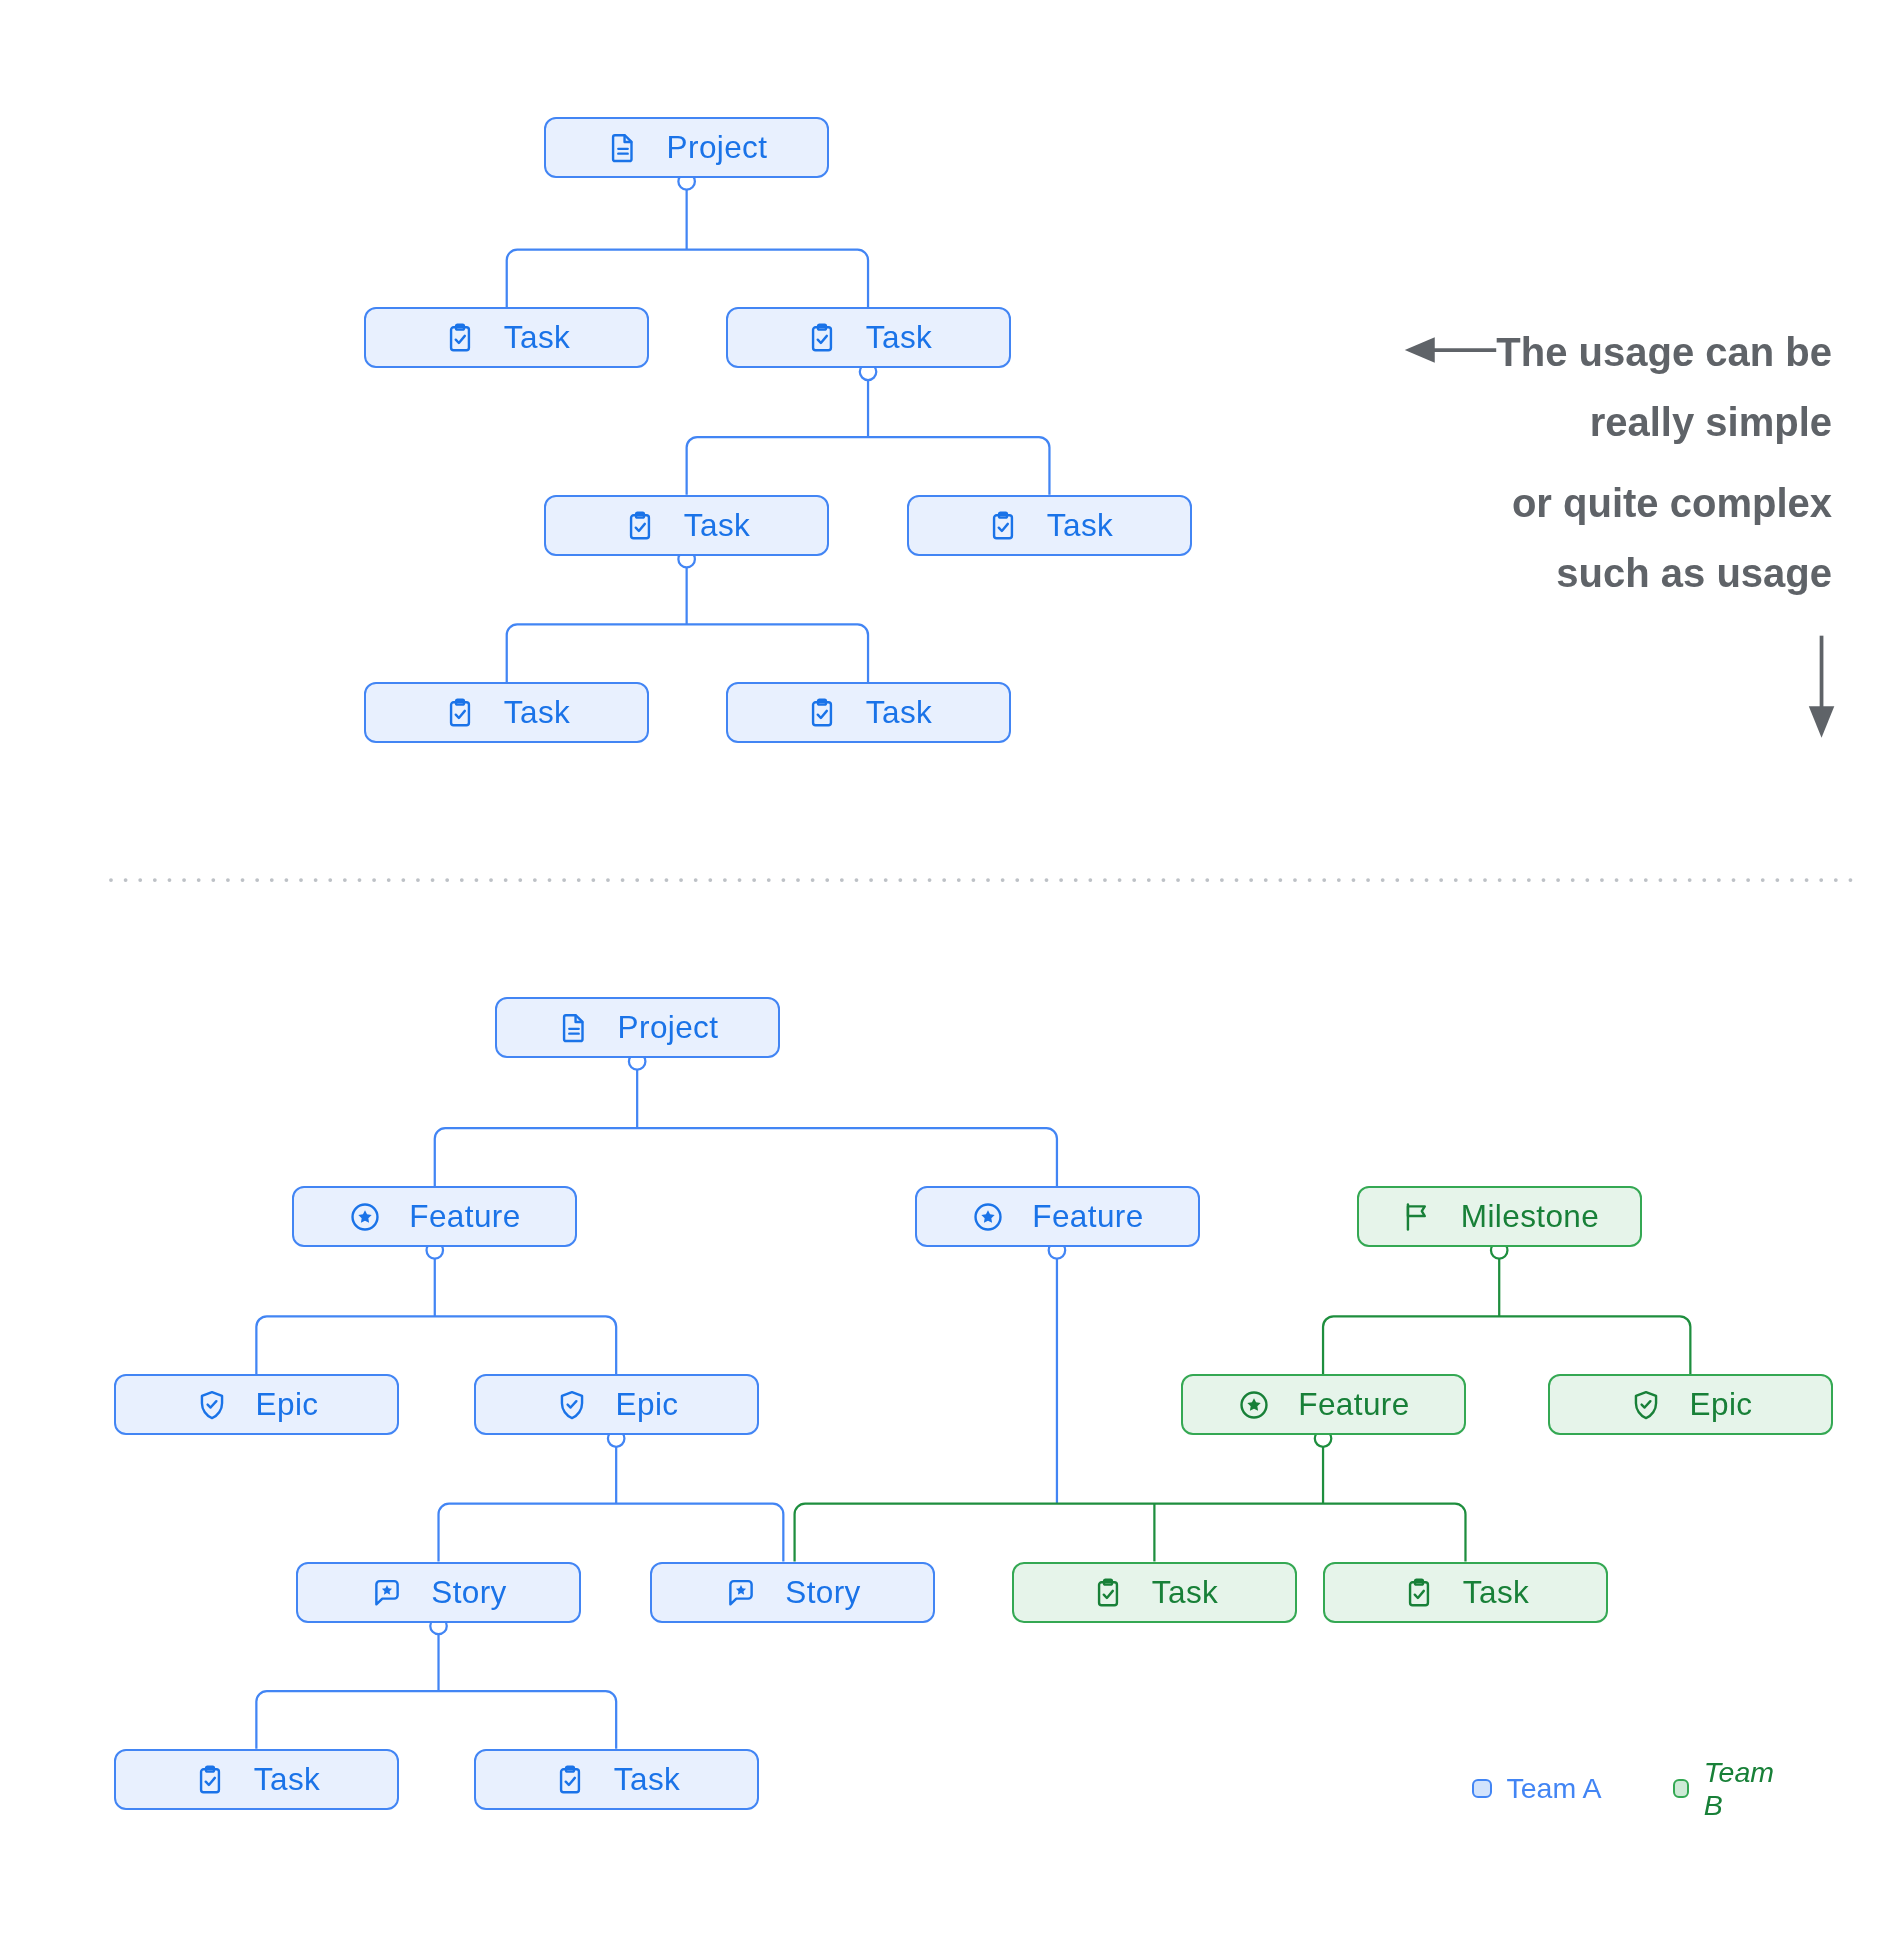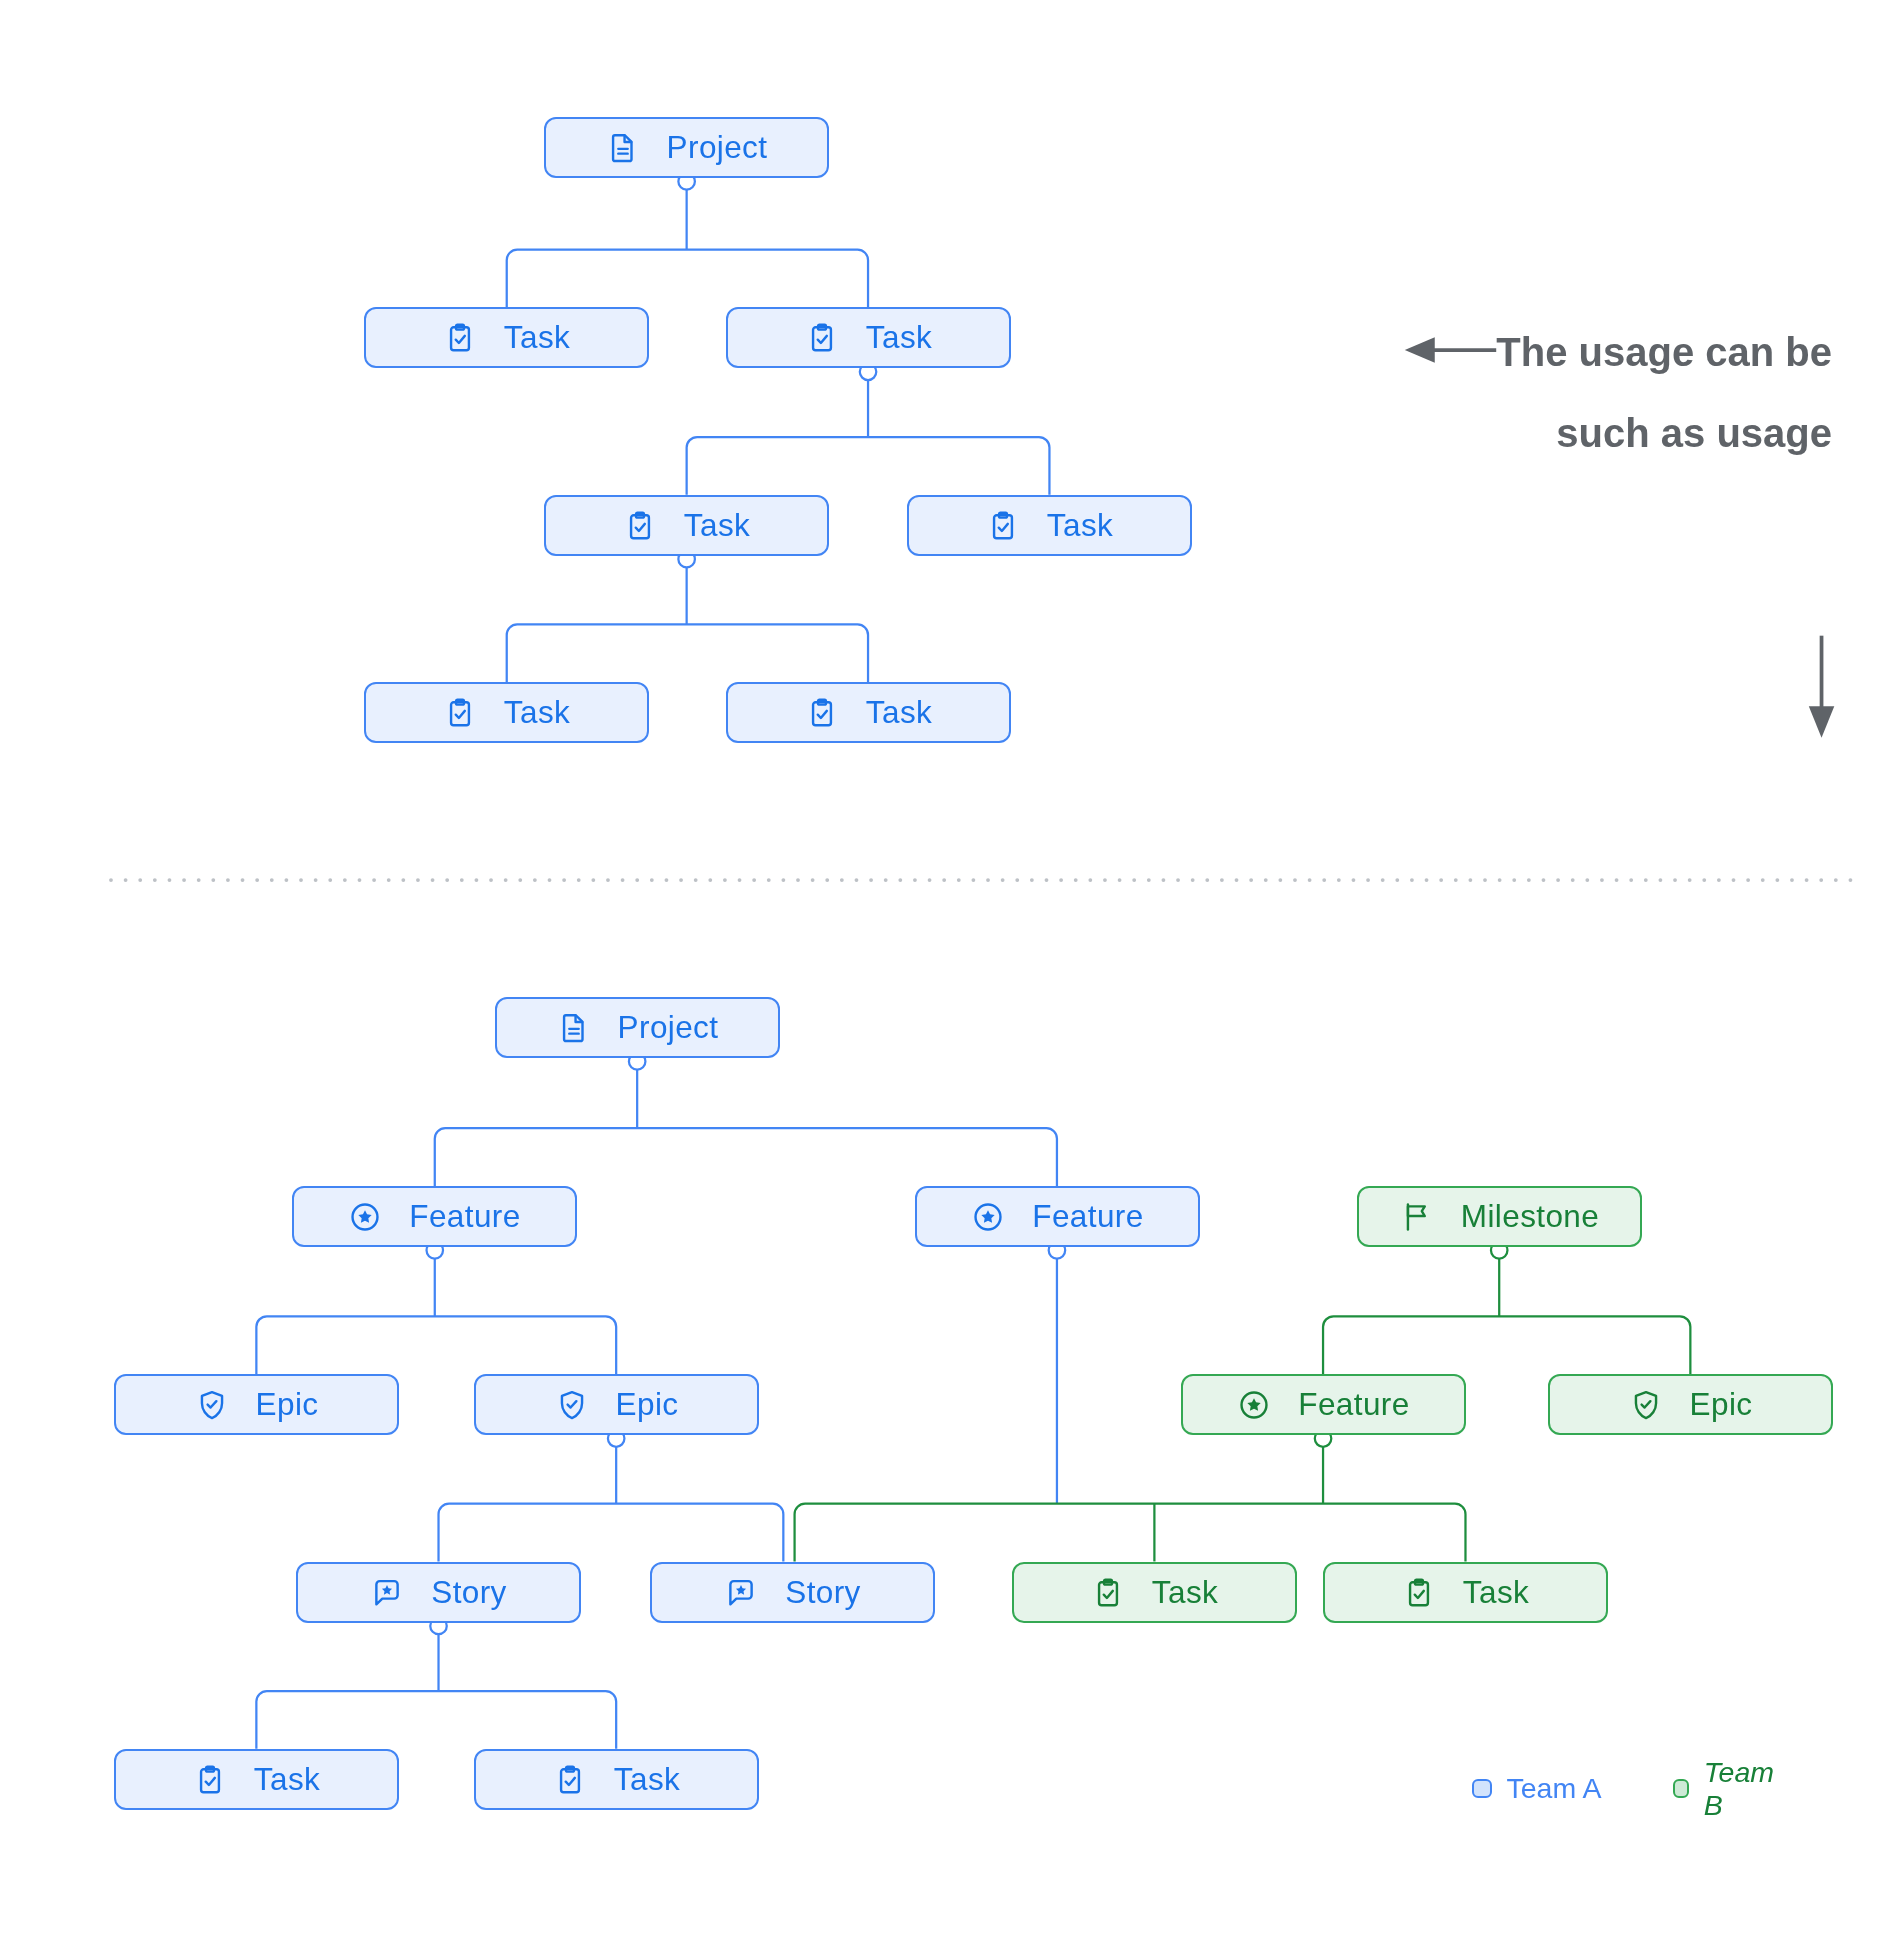--- a/index.html
+++ b/index.html
@@ -289,22 +289,24 @@
             <path d="M9 13.2l2.2 2.3 4.2-5"></path>
           </svg>
         </span>
         <span class="label">Task</span>
       </div>
     </div>
 
   <div class="annotation">
     <div class="para1">
       <div>The usage can be</div>
+      <div>really simple</div>
     </div>
     <div class="para2">
+      <div>or quite complex</div>
       <div>such as usage</div>
     </div>
   </div>
 
   <div class="legend">
     <div class="legend-item a">
       <span class="legend-swatch"></span>
       <span class="legend-label">Team A</span>
     </div>
     <div class="legend-item b">

